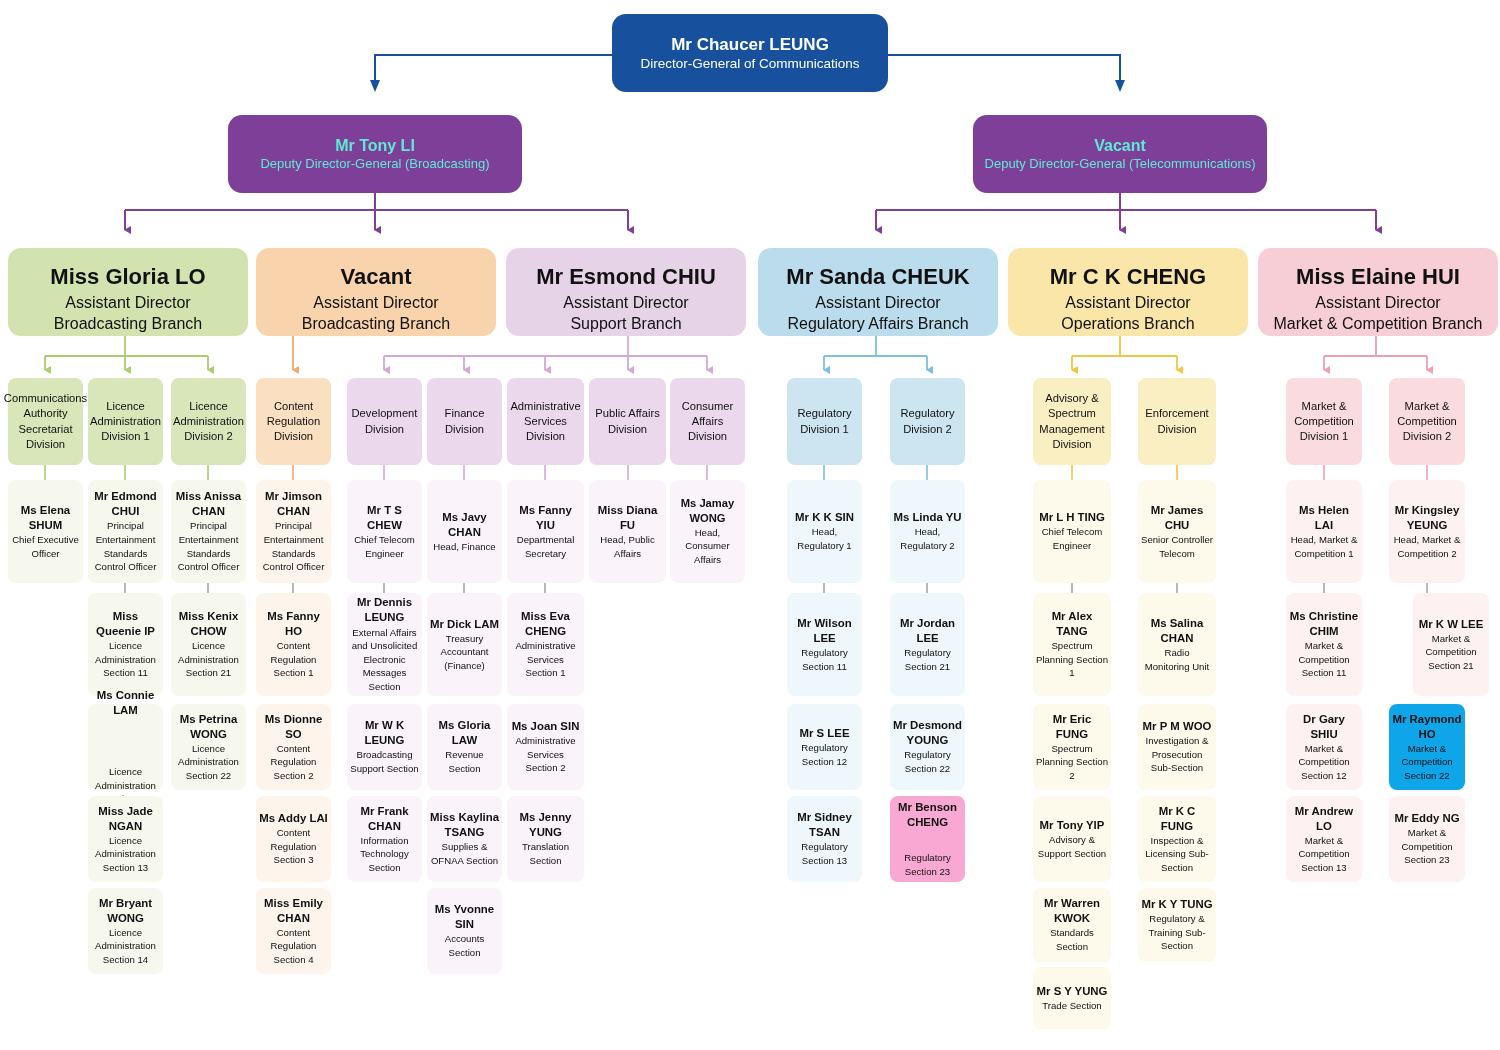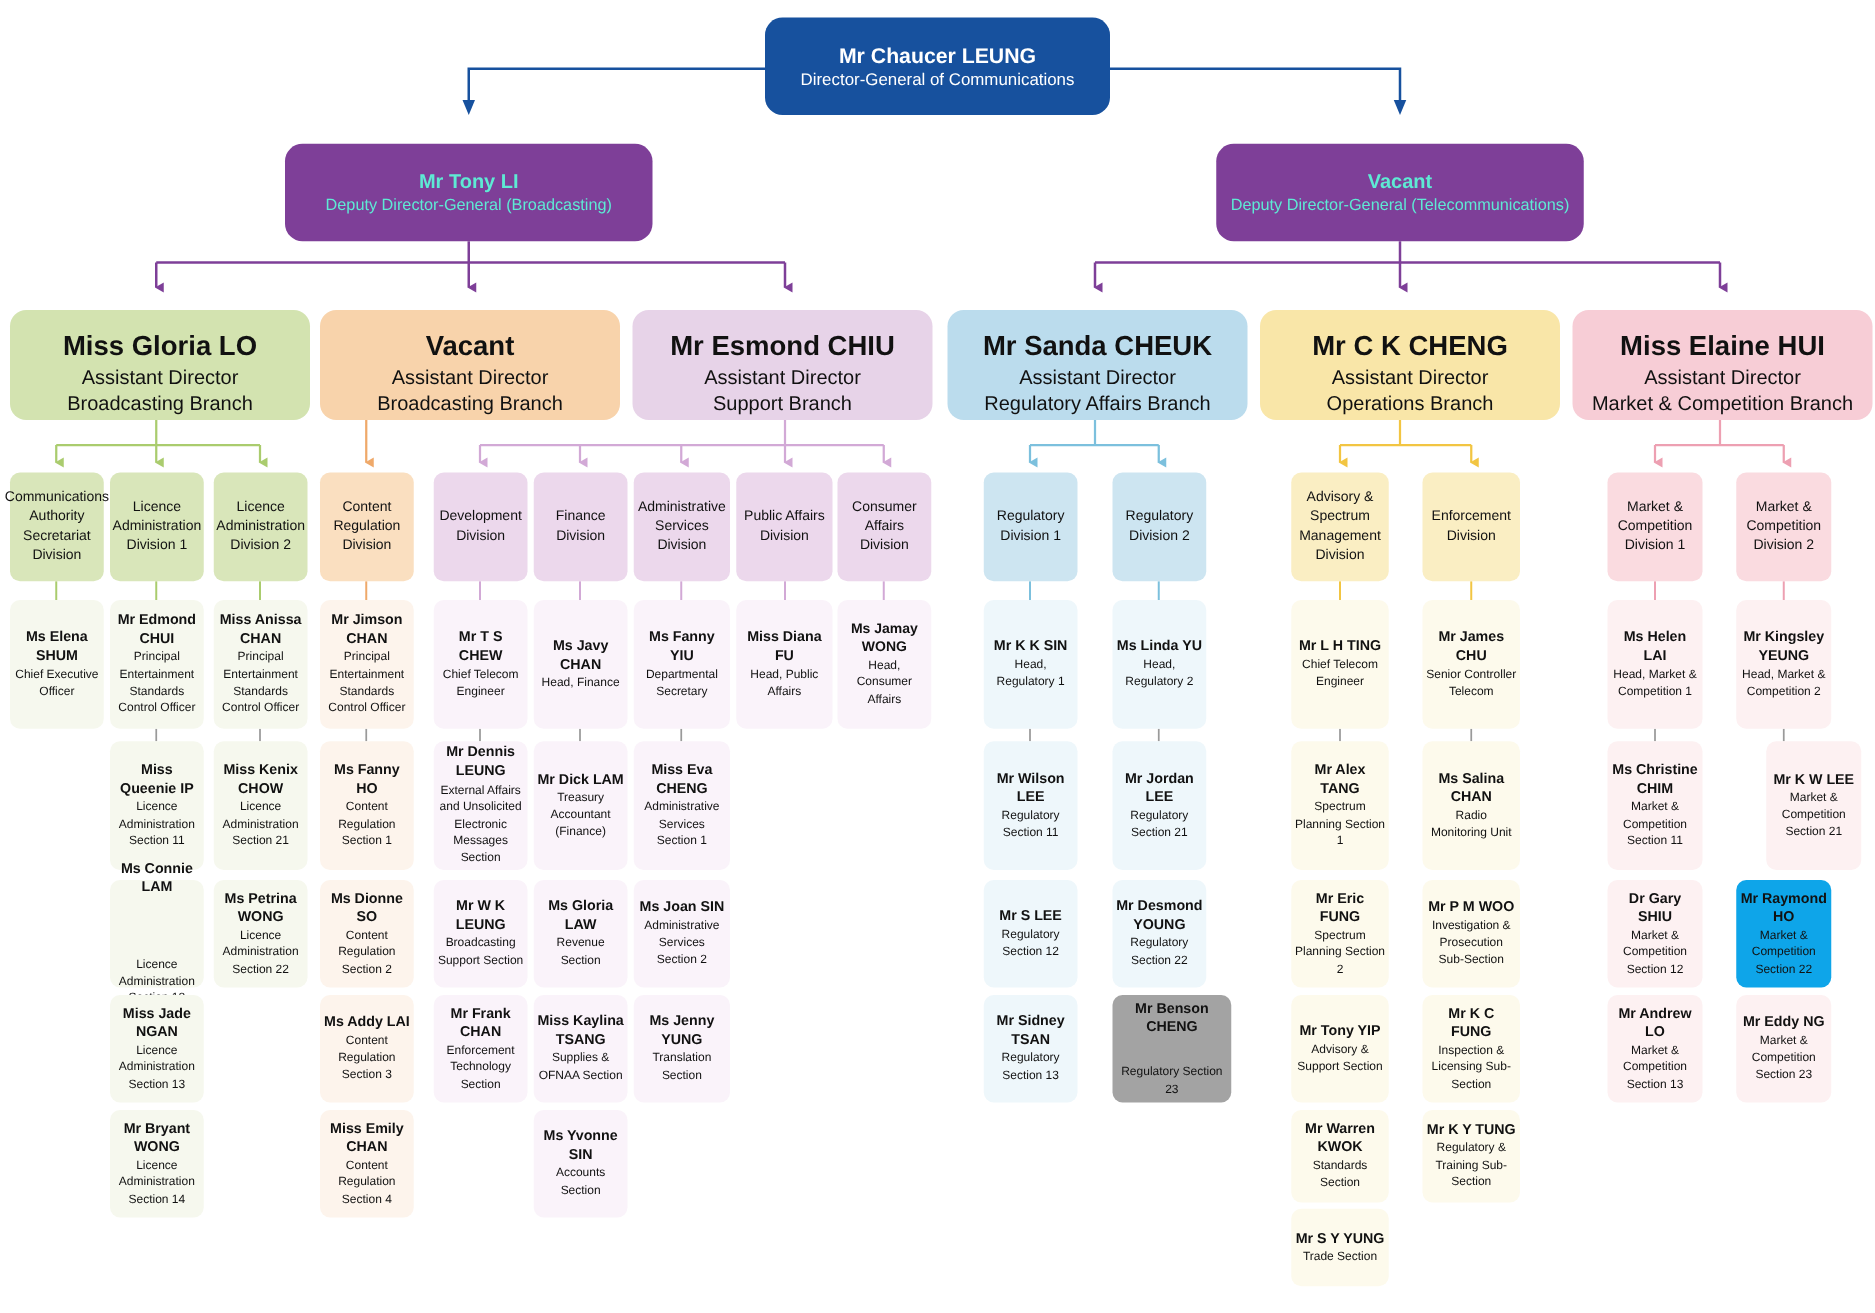--- a/index.html
+++ b/index.html
@@ -338,21 +338,21 @@
   <div class="node card" style="left:347px; top:593px; width:75px; height:103px; background:#faf3fa;">
     <div class="nm">Mr Dennis LEUNG</div>
     <div class="ttl">External Affairs and Unsolicited Electronic Messages Section</div>
   </div>
   <div class="node card" style="left:347px; top:704px; width:75px; height:86px; background:#faf3fa;">
     <div class="nm">Mr W K LEUNG</div>
     <div class="ttl">Broadcasting Support Section</div>
   </div>
   <div class="node card" style="left:347px; top:796px; width:75px; height:86px; background:#faf3fa;">
     <div class="nm">Mr Frank CHAN</div>
-    <div class="ttl">Enforcement Technology Section</div>
+    <div class="ttl">Information Technology Section</div>
   </div>
 
   <div class="node card" style="left:427px; top:480px; width:75px; height:103px; background:#faf3fa;">
     <div class="nm">Ms Javy CHAN</div>
     <div class="ttl">Head, Finance</div>
   </div>
   <div class="node card" style="left:427px; top:593px; width:75px; height:103px; background:#faf3fa;">
     <div class="nm">Mr Dick LAM</div>
     <div class="ttl">Treasury Accountant (Finance)</div>
   </div>
@@ -418,21 +418,21 @@
     <div class="ttl">Head, Regulatory 2</div>
   </div>
   <div class="node card" style="left:890px; top:593px; width:75px; height:103px; background:#eef7fb;">
     <div class="nm">Mr Jordan LEE</div>
     <div class="ttl">Regulatory Section 21</div>
   </div>
   <div class="node card" style="left:890px; top:704px; width:75px; height:86px; background:#eef7fb;">
     <div class="nm">Mr Desmond YOUNG</div>
     <div class="ttl">Regulatory Section 22</div>
   </div>
-  <div class="node card" style="left:890px; top:796px; width:95px; height:86px; background:#a3a3a3;gap:21px;">
+  <div class="node card" style="left:890px; top:796px; width:75px; height:86px; background:#f9a8d4;gap:21px;">
     <div class="nm">Mr Benson CHENG</div>
     <div class="ttl">Regulatory Section 23</div>
   </div>
 
   <div class="node card" style="left:1033px; top:480px; width:78px; height:103px; background:#fdfaec;">
     <div class="nm">Mr L H TING</div>
     <div class="ttl">Chief Telecom Engineer</div>
   </div>
   <div class="node card" style="left:1033px; top:593px; width:78px; height:103px; background:#fdfaec;">
     <div class="nm">Mr Alex TANG</div>

